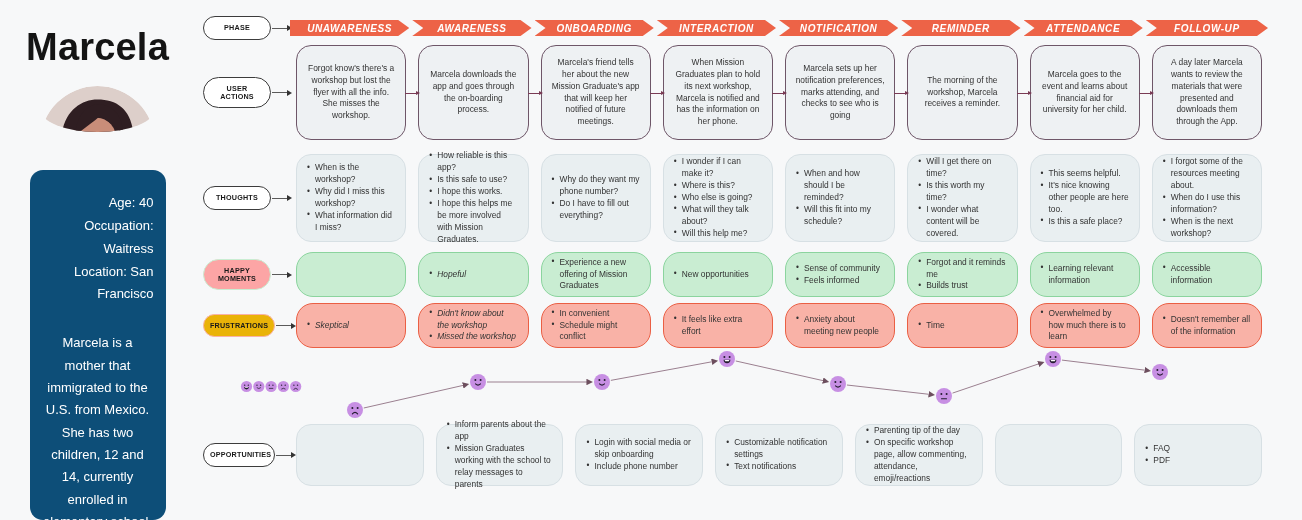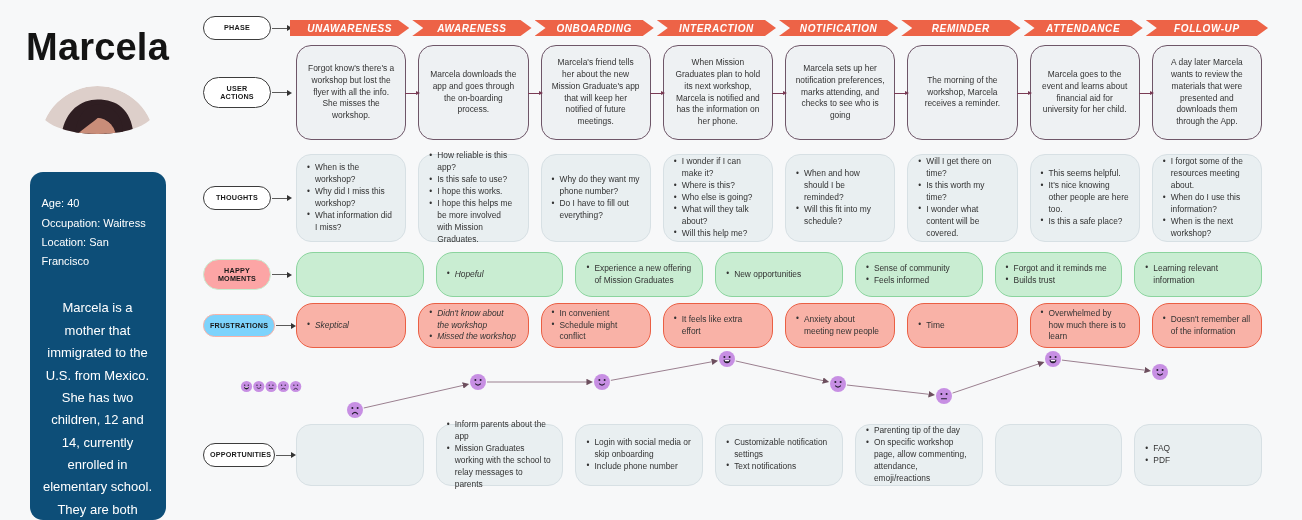--- a/index.html
+++ b/index.html
@@ -5,34 +5,34 @@
   * { box-sizing: border-box; margin: 0; padding: 0; }
   html,body { width:1302px; height:520px; }
   body { font-family: "Liberation Sans", sans-serif; background:#f7f8f9; overflow:hidden; }
   .page { width:1302px; height:520px; display:flex; }
 
   
   .sidebar { width:195px; flex:none; padding-top:26px; display:flex; flex-direction:column; align-items:center; }
   .persona-name { font-size:38px; font-weight:bold; color:#141414; letter-spacing:.2px; }
   .avatar-wrap { margin-top:17px; width:115px; height:115px; border-radius:50%; overflow:hidden; }
   .persona-card { margin-top:38px; width:136px; min-height:270px; background:#0d4e78; border-radius:13px; padding:22px 12px 16px; color:#ffffff; }
-  .persona-details { text-align:left; font-size:11px; line-height:1.75; }
+  .persona-details { text-align:right; font-size:13px; line-height:1.75; }
   .persona-bio { margin-top:26px; text-align:center; font-size:13px; line-height:1.72; }
   .scenario-title { margin-top:24px; text-align:center; font-size:7.8px; font-weight:bold; }
   .scenario-text { margin-top:3px; font-size:7.6px; line-height:1.6; font-style:italic; }
 
   
   .main { flex:1; padding-right:34px; display:flex; flex-direction:column; }
   .row { display:flex; align-items:stretch; position:relative; }
   .labelcol { width:95px; flex:none; display:flex; align-items:center; padding-left:8px; }
   .col { flex:1; padding:0 6px; position:relative; display:flex; }
 
   .pill { background:#ffffff; border:1.3px solid #3c3c3c; border-radius:999px; padding:7px 6px; width:72px; text-align:center; font-size:7.2px; font-weight:bold; color:#191919; letter-spacing:.2px; line-height:1.1; }
   .pill.green { background:#fca5a5; border-color:#c9edd2; }
-  .pill.red { background:#7dd3fc; border-color:#f9b2a7; }
+  .pill.red { background:#eab308; border-color:#f9b2a7; }
   .pill-arrow { flex:none; width:18px; height:0; border-top:1px solid #5a5a5a; position:relative; margin-left:1px; }
   .pill-arrow::after { content:""; position:absolute; right:-2px; top:-3.5px; border-left:5px solid #333; border-top:3px solid transparent; border-bottom:3px solid transparent; }
 
   
   .row-phase { height:16px; margin-top:20px; }
   .chev { flex:1; margin-right:3px; background:#ed6347; color:#ffffff; font-size:10px; font-weight:bold; letter-spacing:.6px; display:flex; align-items:center; justify-content:center;
           clip-path: polygon(0 0, calc(100% - 11px) 0, 100% 50%, calc(100% - 11px) 100%, 0 100%, 11px 50%); font-style: italic; }
   .chev.first { clip-path: polygon(0 0, calc(100% - 11px) 0, 100% 50%, calc(100% - 11px) 100%, 0 100%); }
   .chev.last { margin-right:0; }
 
@@ -302,20 +302,27 @@
             </ul>
           </div>
         </div>
       <div class="col">
           <div class="card happy">
             <ul>
               <li>Learning relevant information</li>
             </ul>
           </div>
         </div>
+      <div class="col">
+          <div class="card happy">
+            <ul>
+              <li>Accessible information</li>
+            </ul>
+          </div>
+        </div>
     </div>
 
     <div class="row row-frus">
       <div class="labelcol">
         <div class="pill red">FRUSTRATIONS</div>
         <span class="pill-arrow"></span>
       </div>
       <div class="col">
           <div class="card frus em">
             <ul>

